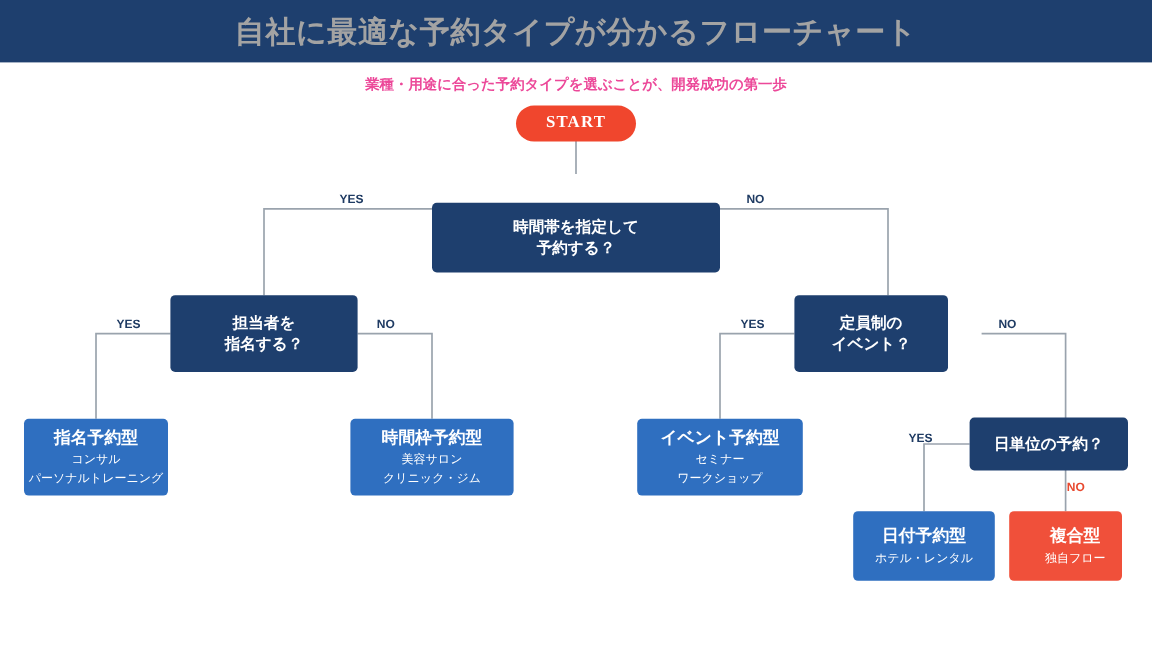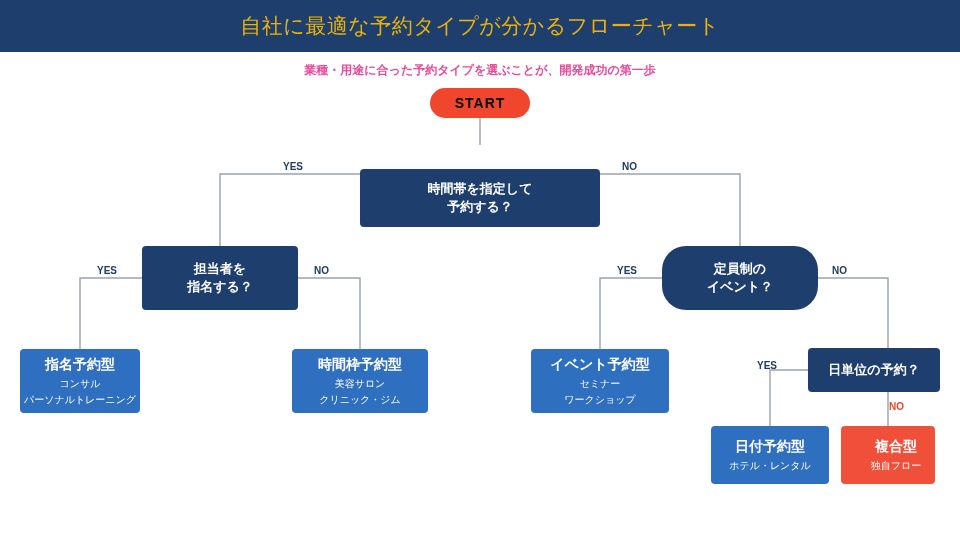--- a/index.html
+++ b/index.html
@@ -24,23 +24,23 @@
     left: 0;
     top: 0;
     width: 960px;
     height: 52px;
     background: #1e3f6e;
     display: flex;
     align-items: center;
     justify-content: center;
   }
   .header-title {
-    color: #eab308;
-    font-size: 21px;
-    font-weight: normal;
+    color: #a3a3a3;
+    font-size: 25px;
+    font-weight: bold;
     letter-spacing: 0.5px;
   }
   .subtitle {
     position: absolute;
     left: 0;
     top: 62px;
     width: 960px;
     text-align: center;
     font-size: 12px;
     font-weight: bold;
@@ -69,25 +69,26 @@
   .node .title {
     font-weight: bold;
     line-height: 1.35;
   }
   .node .sub {
     line-height: 1.35;
     margin-top: 3px;
   }
   .start {
     background: #f0462d;
-    color: #000000;
+    color: #ffffff;
     border-radius: 16px;
     font-weight: bold;
     font-size: 14px;
     letter-spacing: 1px;
+    font-family: Liberation Serif, serif;
   }
   .decision {
     background: #1e3f6e;
     color: #ffffff;
     font-size: 13px;
   }
   .result-blue {
     background: #2f6fc0;
     color: #ffffff;
   }
@@ -156,21 +157,21 @@
   <div class="node decision" style="left:360px; top:145px; width:240px; height:58px;margin-top:24px;">
     <div class="title">時間帯を指定して</div>
     <div class="title">予約する？</div>
   </div>
 
   <div class="node decision" style="left:142px; top:246px; width:156px; height:64px;">
     <div class="title">担当者を</div>
     <div class="title">指名する？</div>
   </div>
 
-  <div class="node decision" style="left:662px; top:246px; width:156px; height:64px;border-radius:24px;">
+  <div class="node decision" style="left:662px; top:246px; width:128px; height:64px;">
     <div class="title">定員制の</div>
     <div class="title">イベント？</div>
   </div>
 
   <div class="node decision" style="left:808px; top:348px; width:132px; height:44px;">
     <div class="title">日単位の予約？</div>
   </div>
 
   <div class="node result-blue" style="left:20px; top:349px; width:120px; height:64px;">
     <div class="title">指名予約型</div>

